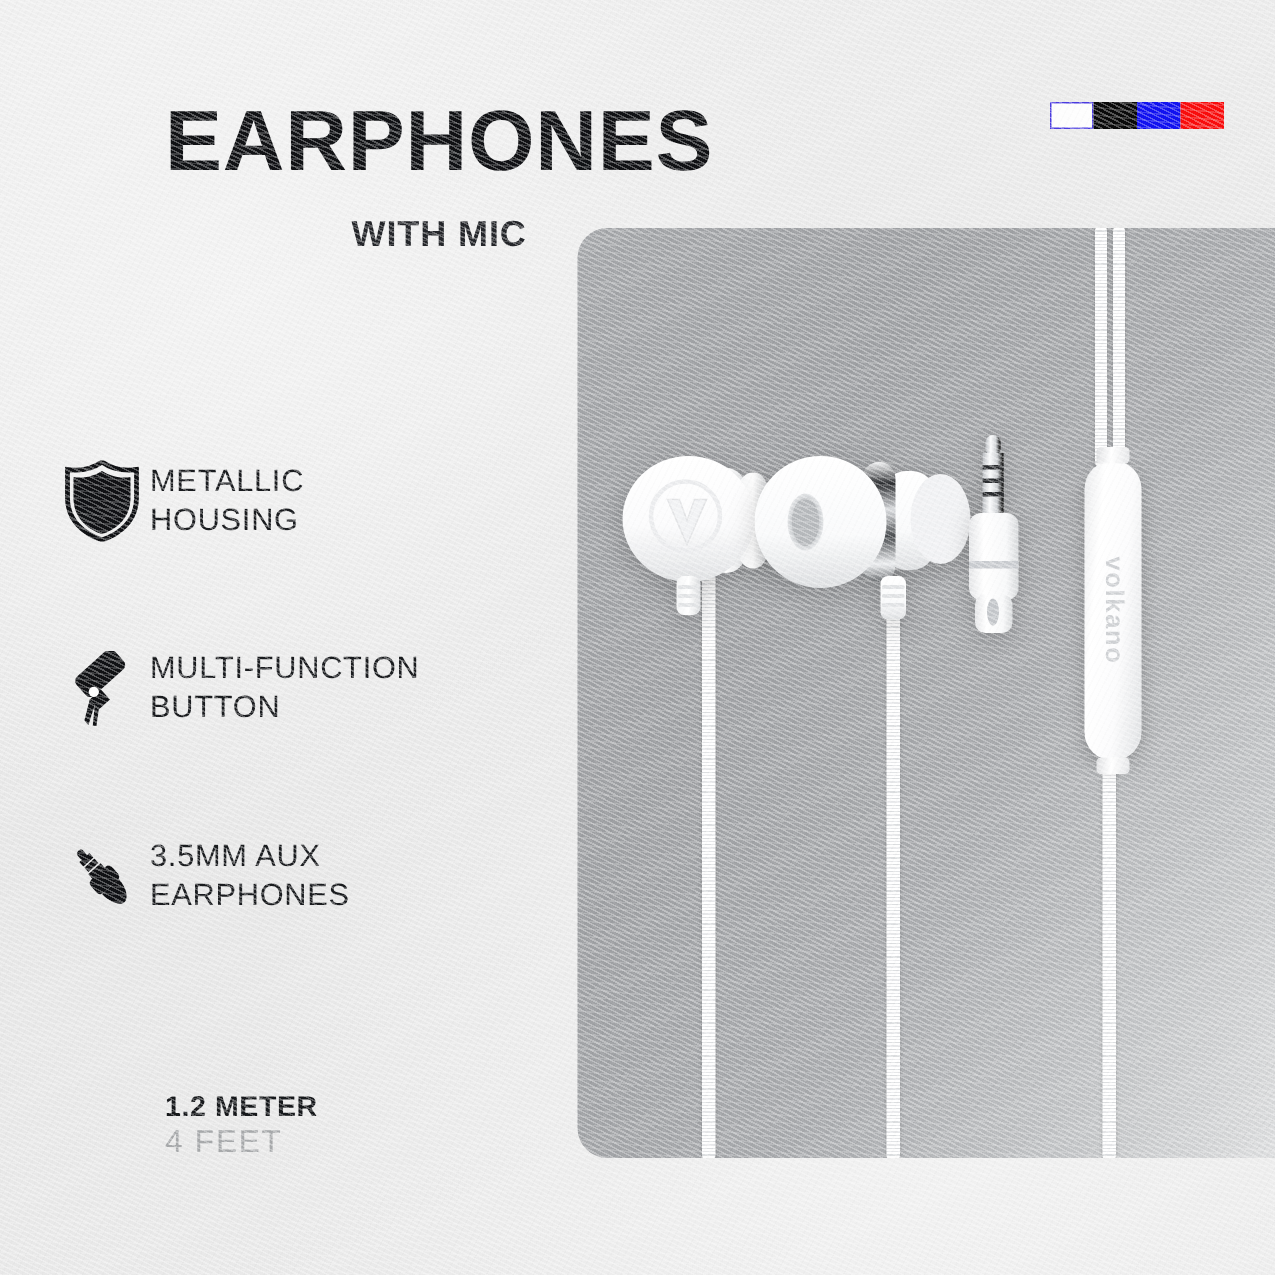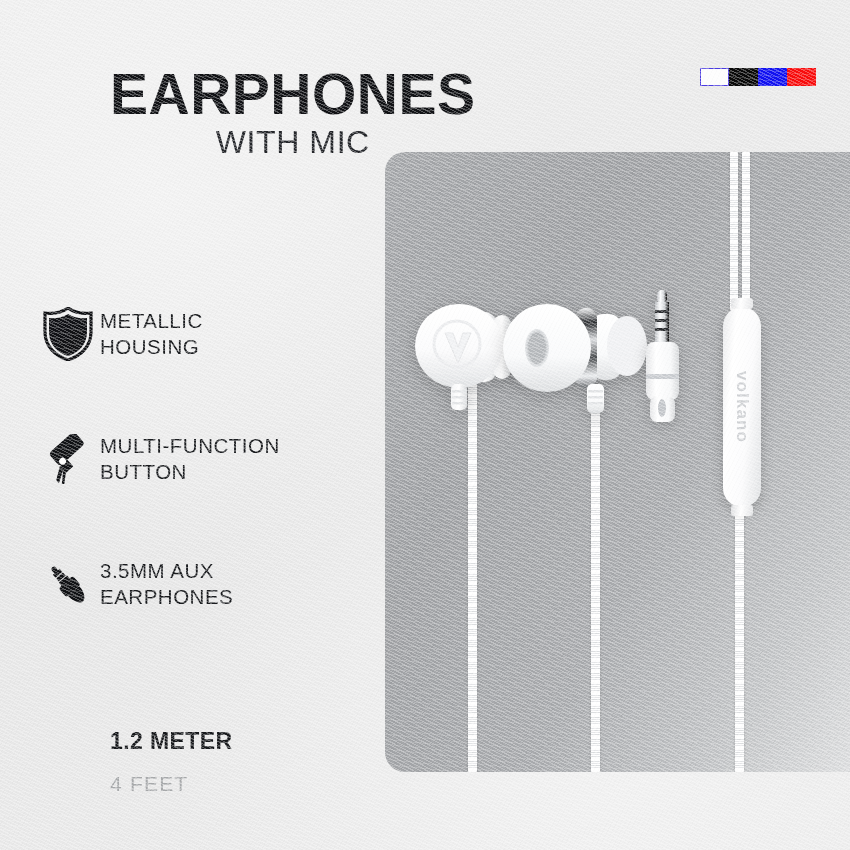--- a/index.html
+++ b/index.html
@@ -39,25 +39,25 @@
   }
   #title {
     font-size:57px;
     font-weight:bold;
     letter-spacing:.5px;
     color:#111215;
     line-height:1.0;
     white-space:nowrap;
   }
   #subtitle {
-    font-size:32px;
-    font-weight:normal;
+    font-size:24px;
+    font-weight:bold;
     letter-spacing:.6px;
     color:#24262a;
-    margin-top:1px;
+    margin-top:20px;
   }
 
   
   #swatches {
     position:absolute; left:700px; top:68px;
     display:flex; height:18px;
   }
   .swatch { width:29px; height:18px; }
   .swatch.outlined { border:1.4px solid #4b3ce0; }
 
@@ -81,25 +81,25 @@
     font-size:20.5px;
     letter-spacing:.5px;
     line-height:1.28;
     color:#1a1c1f;
     white-space:pre-line;
   }
 
   
   #length { position:absolute; left:110px; top:728px; }
   #len-metric {
-    font-size:23px; font-weight:bold; letter-spacing:.4px; color:#17191c;
+    font-size:19px; font-weight:bold; letter-spacing:.4px; color:#17191c;
   }
   #len-imperial {
     font-size:21px; font-weight:normal; letter-spacing:1.2px;
-    color:#a7a9ab; margin-top:17px;
+    color:#a7a9ab; margin-top:0;
   }
 
   
   #photo {
     position:absolute;
     left:385px; top:152px;
     width:480px; height:620px;
     border-radius:20px 0 0 20px;
     background:
       linear-gradient(118deg, #a4a6a9 0%, #9ea0a3 30%, #a8aaad 58%, #c3c5c7 82%, #dfe0e1 100%);

